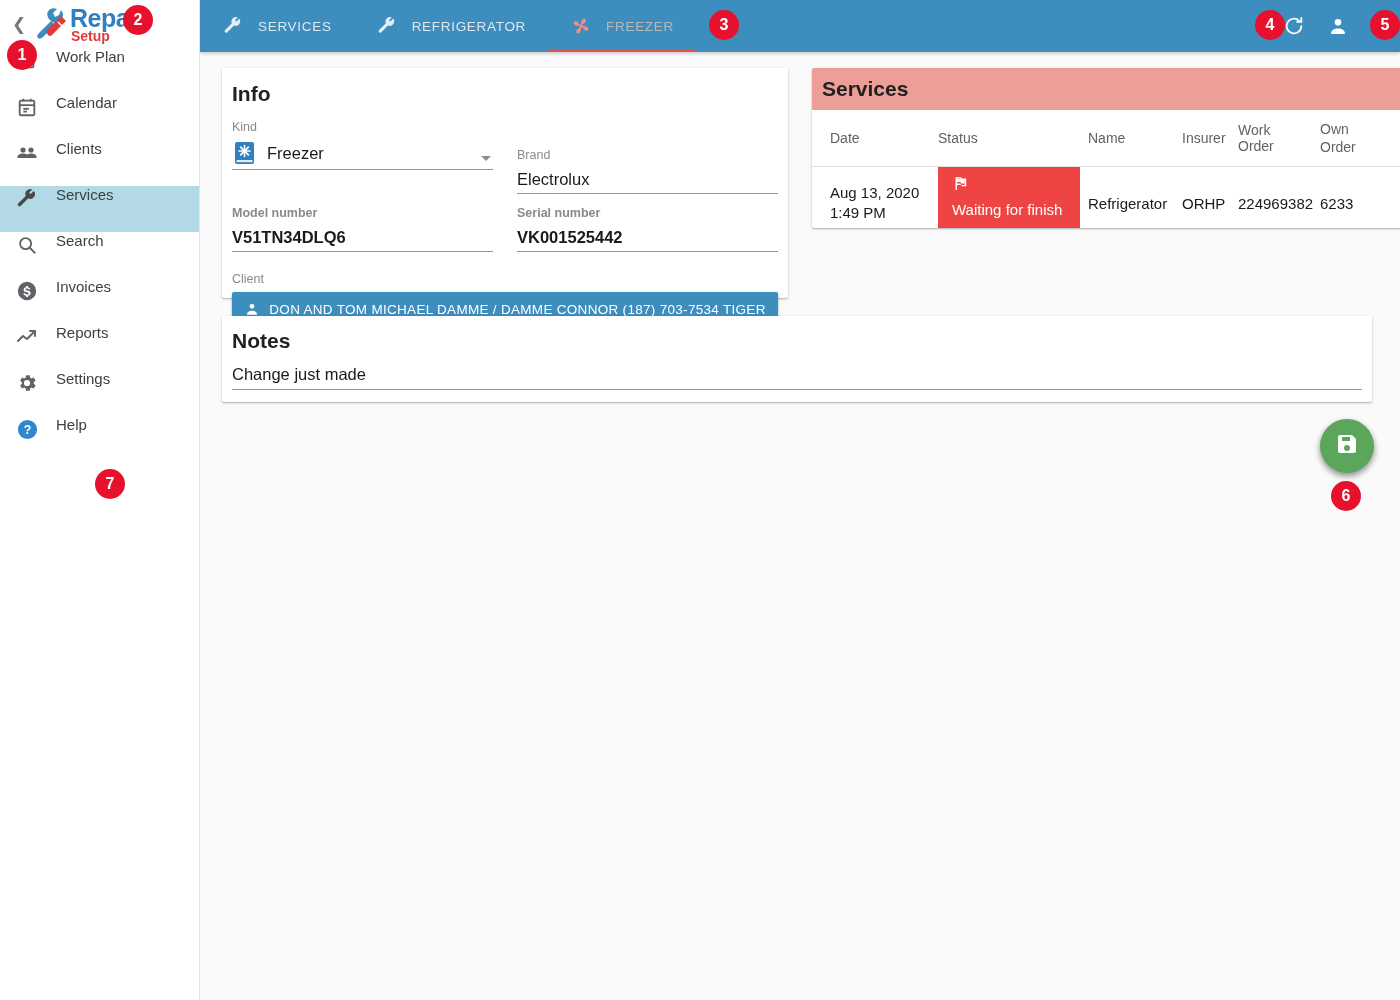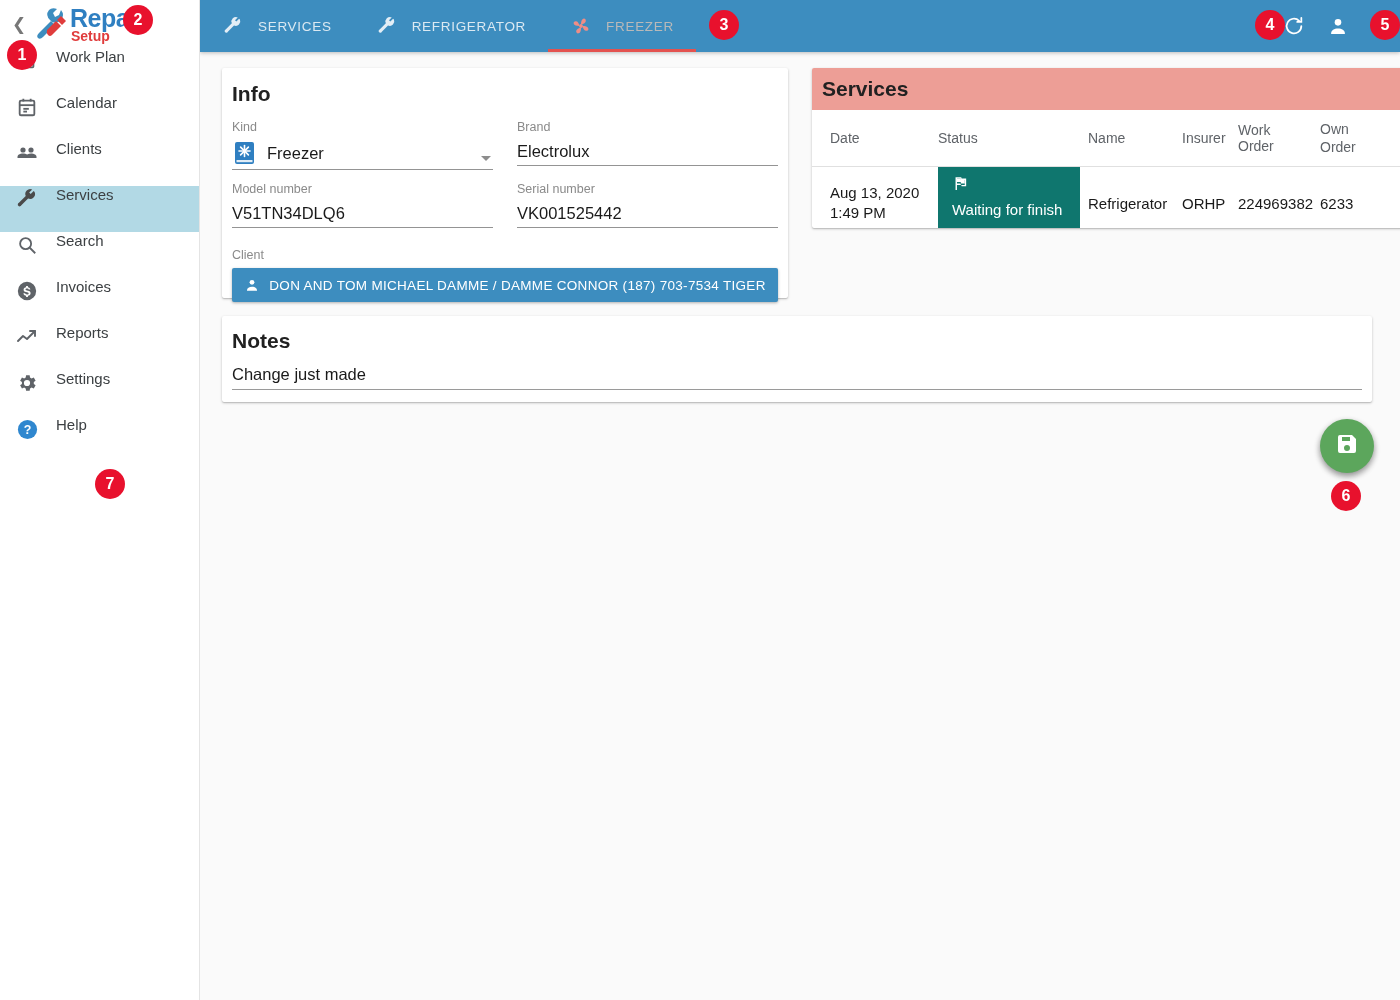--- a/index.html
+++ b/index.html
@@ -158,21 +158,21 @@
   }
   .col-date   { width: 126px; padding-left: 18px; }
   .col-status { width: 142px; padding-left: 0; padding-right: 0; }
   .col-name   { width: 96px; padding-left: 8px; }
   .col-insurer{ width: 56px; }
   .col-wo     { width: 82px; }
   .col-own    { width: 60px; }
   .svc-row { border-bottom: 1px solid #e0e0e0; min-height: 72px; }
   .svc-row .svc-cell { min-height: 72px; }
   .status-block {
-    background: #0f766e; color: #fff; width: 142px; min-height: 72px;
+    background: #ef4444; color: #fff; width: 142px; min-height: 72px;
     padding: 8px 10px 8px 14px; display: flex; flex-direction: column;
     justify-content: flex-start; font-size: 15px; line-height: 19px;
   }
   .status-flag { margin-bottom: 4px; display: block; }
   .date-cell { font-size: 15px; line-height: 20px; color: #1a1a1a; }
   .cell-plain { font-size: 15px; color: #1a1a1a; }
 
   
   #notes-card {
     position: absolute; left: 22px; top: 264px;
@@ -392,28 +392,28 @@
                     <line x1="16.4" y1="7.1" x2="8.6" y2="14.9"></line>
                   </g>
                 </svg>
               </span>
               <span>Freezer</span>
             </div>
             <span class="select-arrow"></span>
           </div>
         </div>
         <div class="field-col">
-          <div class="field" style="margin-top:0;">
+          <div class="field" style="margin-top:28px;">
             <span class="field-label">Brand</span>
             <div class="field-value">Electrolux</div>
           </div>
         </div>
       </div>
 
-      <div class="field-grid" style="margin-top:12px;">
+      <div class="field-grid" style="margin-top:12px;font-weight:bold;">
         <div class="field-col">
           <div class="field">
             <span class="field-label">Model number</span>
             <div class="field-value">V51TN34DLQ6</div>
           </div>
         </div>
         <div class="field-col">
           <div class="field">
             <span class="field-label">Serial number</span>
             <div class="field-value">VK001525442</div>

